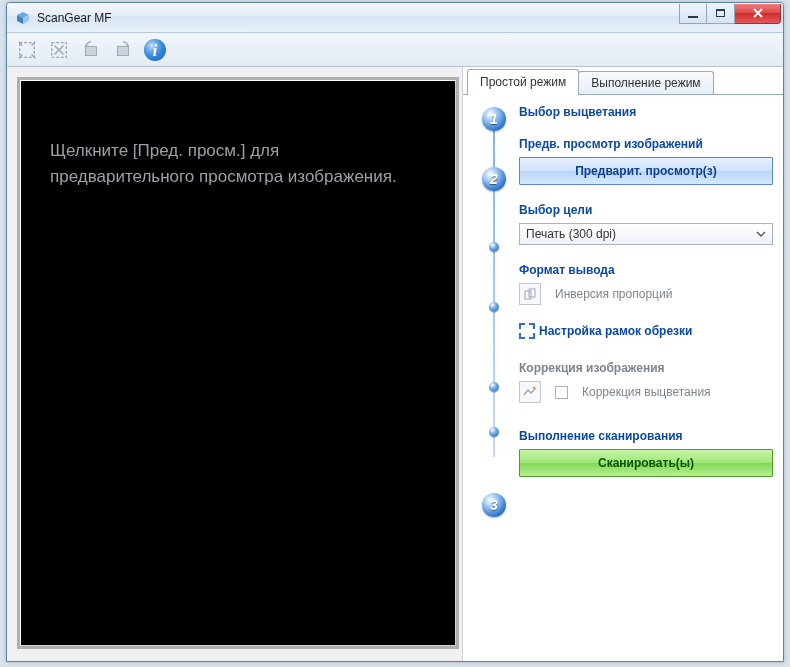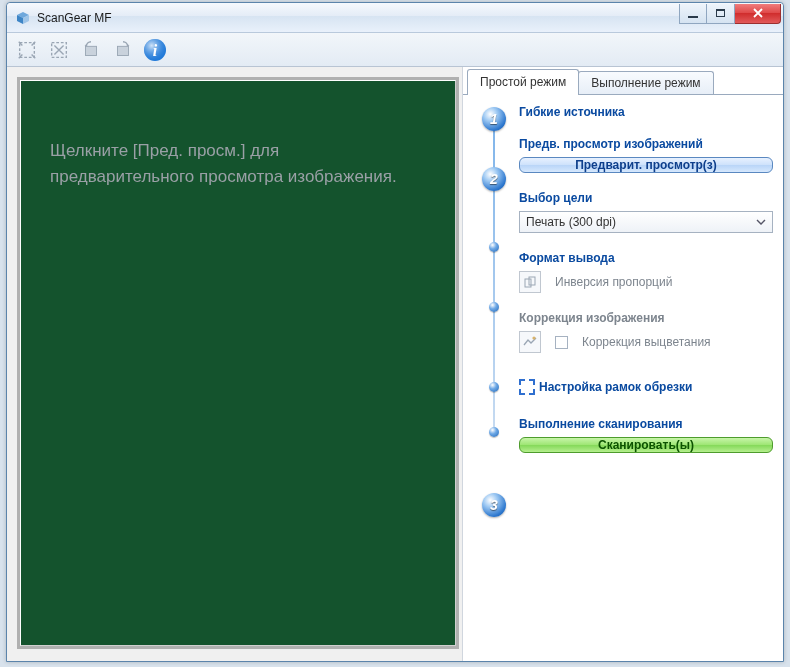--- a/index.html
+++ b/index.html
@@ -73,21 +73,21 @@
     flex:1; display:flex; background:#f0f0f0;
   }
   .preview-pane {
     width: 452px;
     padding:10px;
     position:relative;
   }
   .preview-frame{
     position:absolute; left:10px; top:10px; right:0px; bottom:12px;
     border:3px solid #b0b0b0;
-    background:#14532d;
+    background:#000000;
     display:flex; align-items:flex-start;
   }
   .preview-frame::before{
     content:""; position:absolute; inset:0;
     border:1px solid #ffffff;
     border-right-color:#d0d0d0;
     border-bottom-color:#d0d0d0;
     pointer-events:none;
   }
   .splitter { width:3px; background:#f0f0f0; margin-top:0px;}
@@ -144,21 +144,21 @@
   }
   .section h4.gray{ color:#7d858e; }
   .select{
     width:100%; height:22px; border:1px solid #a6b2c1;
     background:linear-gradient(to bottom,#ffffff,#eef2f7);
     display:flex; align-items:center; justify-content:space-between;
     padding:0 4px 0 6px; color:#333; font-size:12px;
   }
   .select .chev{ width:14px; height:14px; }
   .btn{
-    width:100%; height:16px; border-radius:6px;
+    width:100%; height:28px; border-radius:1px;
     display:flex; align-items:center; justify-content:center;
     font-size:12px; font-weight:bold;
     border:1px solid;
   }
   .btn.blue{
     color:#0e3f8c;
     background:linear-gradient(to bottom,#e7f1ff 0%,#cfe2fb 48%,#b9d5f8 52%,#d6e8fd 100%);
     border-color:#5a88c0;
   }
   .btn.green{
@@ -269,21 +269,21 @@
         <div class="rail"></div>
         <div class="node" style="top:2px">1</div>
         <div class="node" style="top:62px">2</div>
         <div class="dot" style="top:137px"></div>
         <div class="dot" style="top:197px"></div>
         <div class="dot" style="top:277px"></div>
         <div class="dot" style="top:322px"></div>
         <div class="node" style="top:388px">3</div>
 
         <div class="section">
-          <h4>Гибкие источника</h4>
+          <h4>Выбор выцветания</h4>
         </div>
 
         <div class="section">
           <h4>Предв. просмотр изображений</h4>
           <div class="btn blue">
             <span>Предварит. просмотр(з)</span>
           </div>
         </div>
 
         <div class="section">
@@ -299,44 +299,44 @@
         <div class="section">
           <h4>Формат вывода</h4>
           <div class="smallrow">
             <div class="iconbox">
               <svg viewBox="0 0 14 14">
                   <rect x="2" y="4" width="6" height="8" fill="none" stroke="#9aa6b4"></rect>
                   <rect x="6" y="2" width="6" height="8" fill="none" stroke="#9aa6b4"></rect>
                 </svg>
             </div>
             <span class="graylabel">Инверсия пропорций</span>
+          </div>
+        </div>
+
+        <div class="section" style="margin-bottom:22px">
+          <div style="display:flex; align-items:center;">
+            <span class="crop-icn"></span>
+            <h4 style="margin:0">Настройка рамок обрезки</h4>
           </div>
         </div>
 
         <div class="section" style="margin-bottom:26px">
           <h4 class="gray">Коррекция изображения</h4>
           <div class="smallrow">
             <div class="iconbox">
               <svg viewBox="0 0 14 14">
                   <path d="M1 10 L5 5 L8 8 L13 3" fill="none" stroke="#9aa6b4" stroke-width="1.3"></path>
                   <circle cx="11" cy="3" r="1.6" fill="#d9b36b"></circle>
                 </svg>
             </div>
             <span class="chk"></span>
             <span class="graylabel">Коррекция выцветания</span>
           </div>
         </div>
 
-        <div class="section" style="margin-bottom:22px">
-          <div style="display:flex; align-items:center;">
-            <span class="crop-icn"></span>
-            <h4 style="margin:0">Настройка рамок обрезки</h4>
-          </div>
-        </div>
-
         <div class="section">
           <h4>Выполнение сканирования</h4>
           <div class="btn green">
             <span>Сканировать(ы)</span>
           </div>
         </div>
 
       </div>
     </div>
   </div>

